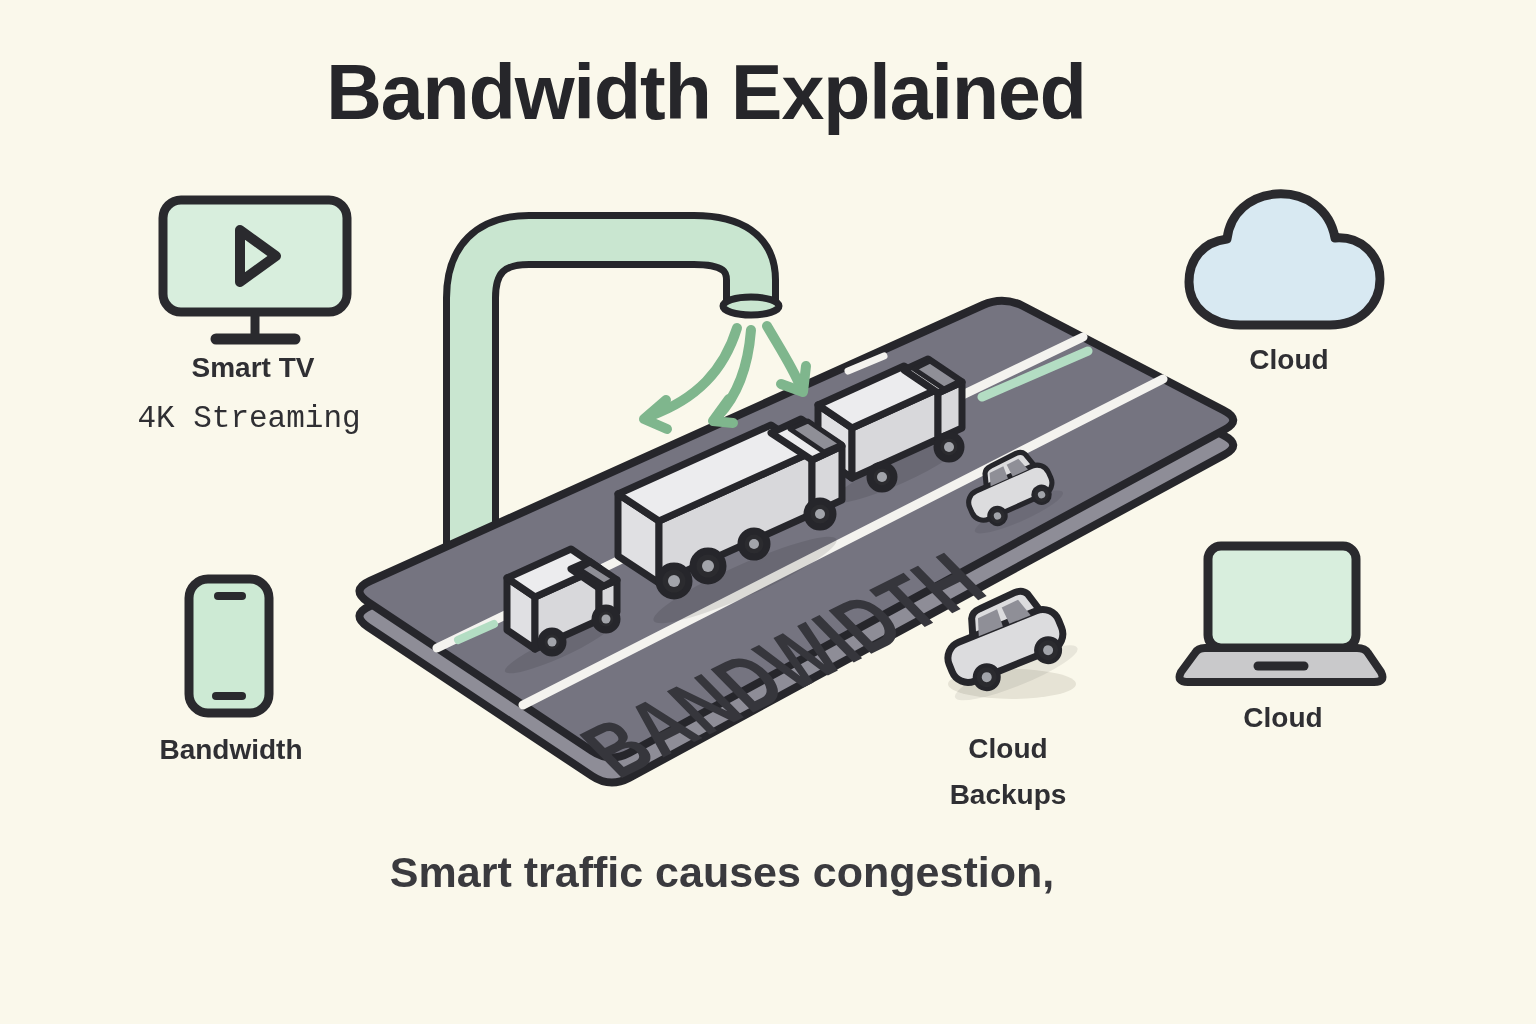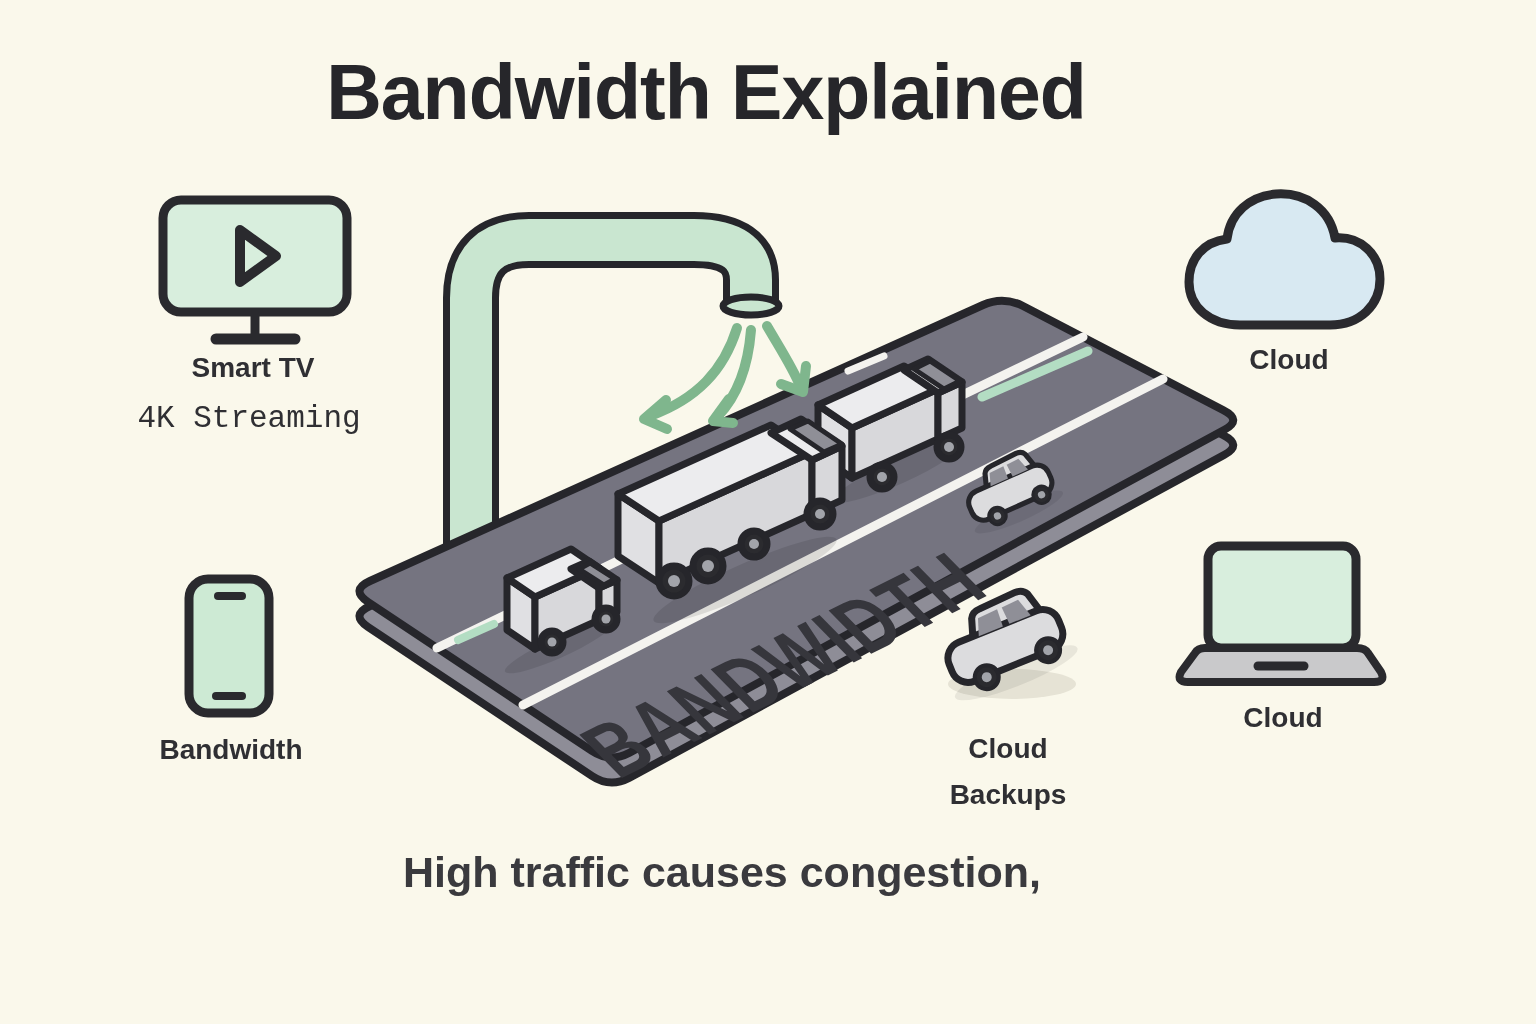--- a/index.html
+++ b/index.html
@@ -160,16 +160,16 @@
     <line x1="86" y1="130" x2="132" y2="130" stroke="#2a2a2e" stroke-width="9" stroke-linecap="round"></line>
   </svg>
   <div class="label" style="left:1283px;top:702px;">Cloud</div>
 
   <div class="label two-line" style="left:1008px;top:726px;">
     <div>Cloud</div>
     <div>Backups</div>
   </div>
 
   <div class="caption">
-    <div>High traffic causes congestion,</div>
+    <div>Smart traffic causes congestion,</div>
   </div>
 
 </div>
 
 </body></html>

